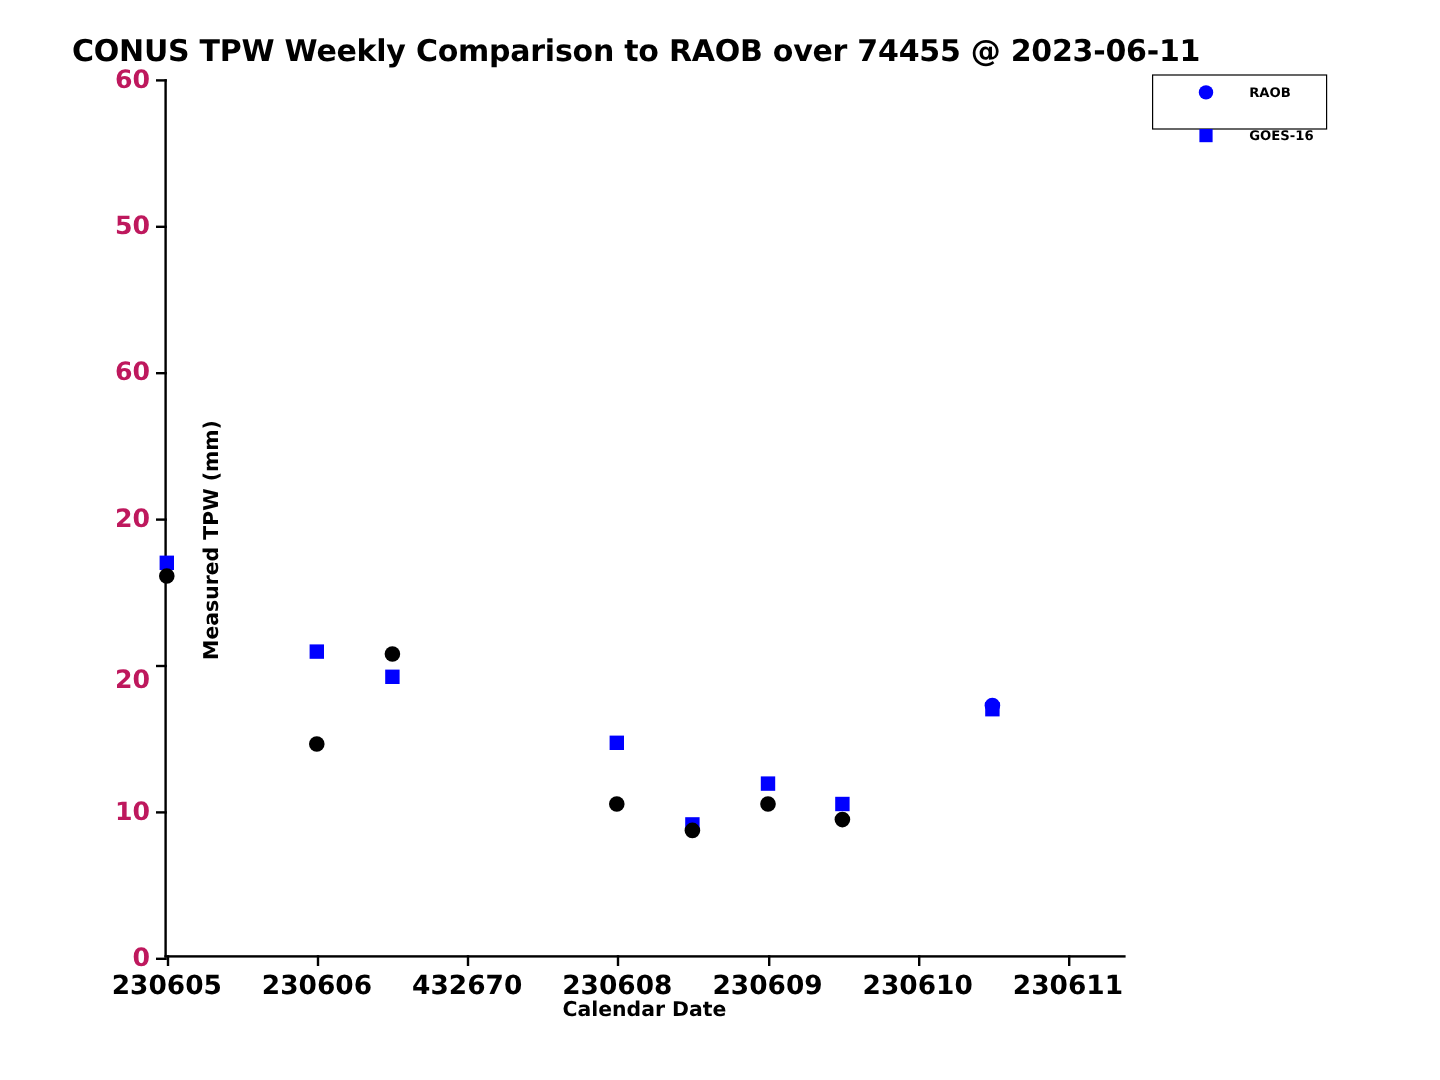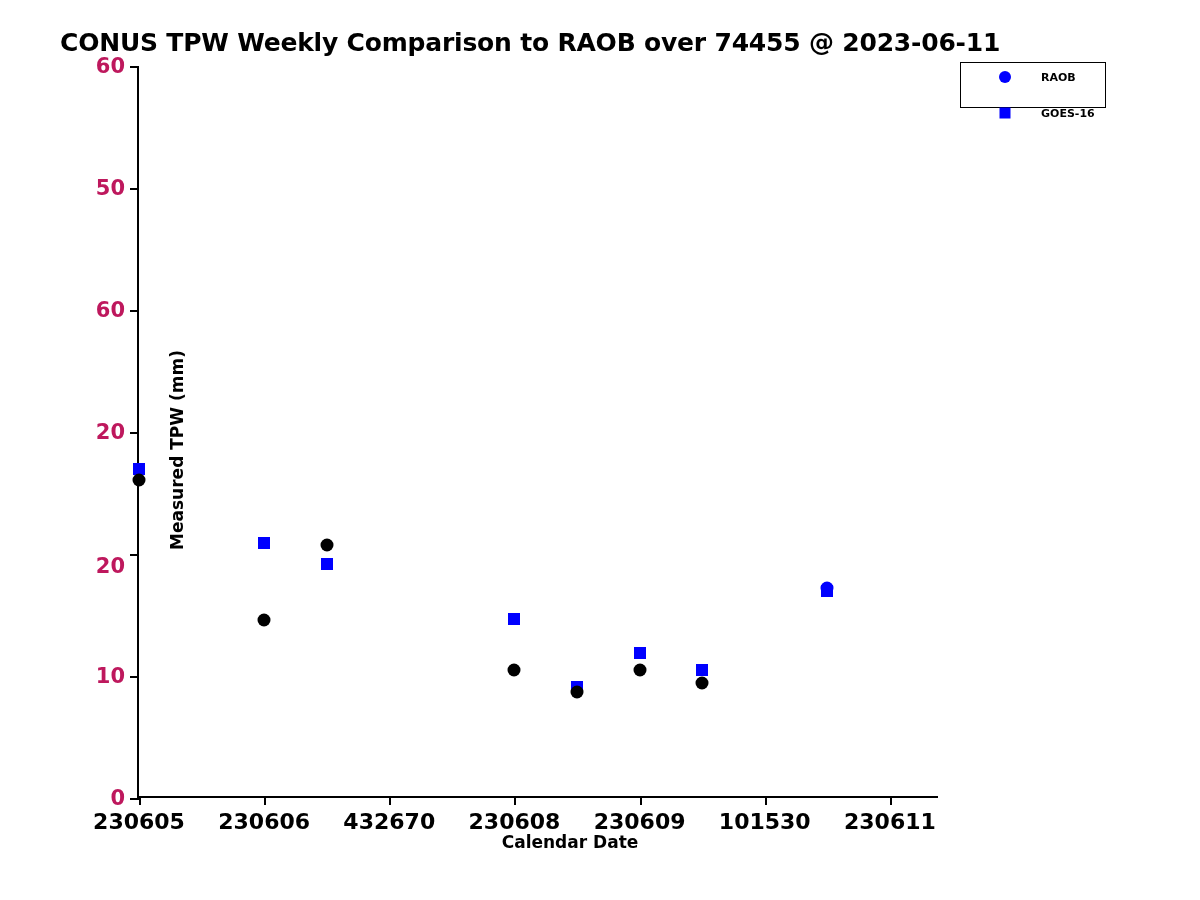--- a/index.html
+++ b/index.html
@@ -96,21 +96,20 @@
   }
   #x-axis-title {
     position: absolute;
     left: 537px;
     top: 832px;
     transform: translateX(-50%);
     font-size: 17px;
     font-weight: bold;
     color: #000000;
     white-space: nowrap;
-    margin-left: 33px;
   }
 
   
   .marker {
     position: absolute;
     transform: translate(-50%, -50%);
   }
   .marker.circle {
     width: 13px;
     height: 13px;
@@ -197,21 +196,21 @@
         <div class="xlabel-text" style="left: 0px;">230605</div>
         <div class="tick-x" style="left: 125.156px;"></div>
         <div class="xlabel-text" style="left: 125.156px;">230606</div>
         <div class="tick-x" style="left: 250.312px;"></div>
         <div class="xlabel-text" style="left: 250.312px;">432670</div>
         <div class="tick-x" style="left: 375.469px;"></div>
         <div class="xlabel-text" style="left: 375.469px;">230608</div>
         <div class="tick-x" style="left: 500.625px;"></div>
         <div class="xlabel-text" style="left: 500.625px;">230609</div>
         <div class="tick-x" style="left: 625.781px;"></div>
-        <div class="xlabel-text" style="left: 625.781px;">101530</div>
+        <div class="xlabel-text" style="left: 625.781px;">230610</div>
         <div class="tick-x" style="left: 750.938px;"></div>
         <div class="xlabel-text" style="left: 750.938px;">230611</div>
       </div>
     <div id="data-points">
         <div class="marker square" style="left: 0px; top: 402.6px; background: rgb(0, 0, 255);"></div>
         <div class="marker square" style="left: 125.156px; top: 477.02px; background: rgb(0, 0, 255);"></div>
         <div class="marker square" style="left: 187.734px; top: 497.76px; background: rgb(0, 0, 255);"></div>
         <div class="marker square" style="left: 375.469px; top: 552.66px; background: rgb(0, 0, 255);"></div>
         <div class="marker square" style="left: 438.047px; top: 620.98px; background: rgb(0, 0, 255);"></div>
         <div class="marker square" style="left: 500.625px; top: 586.82px; background: rgb(0, 0, 255);"></div>

